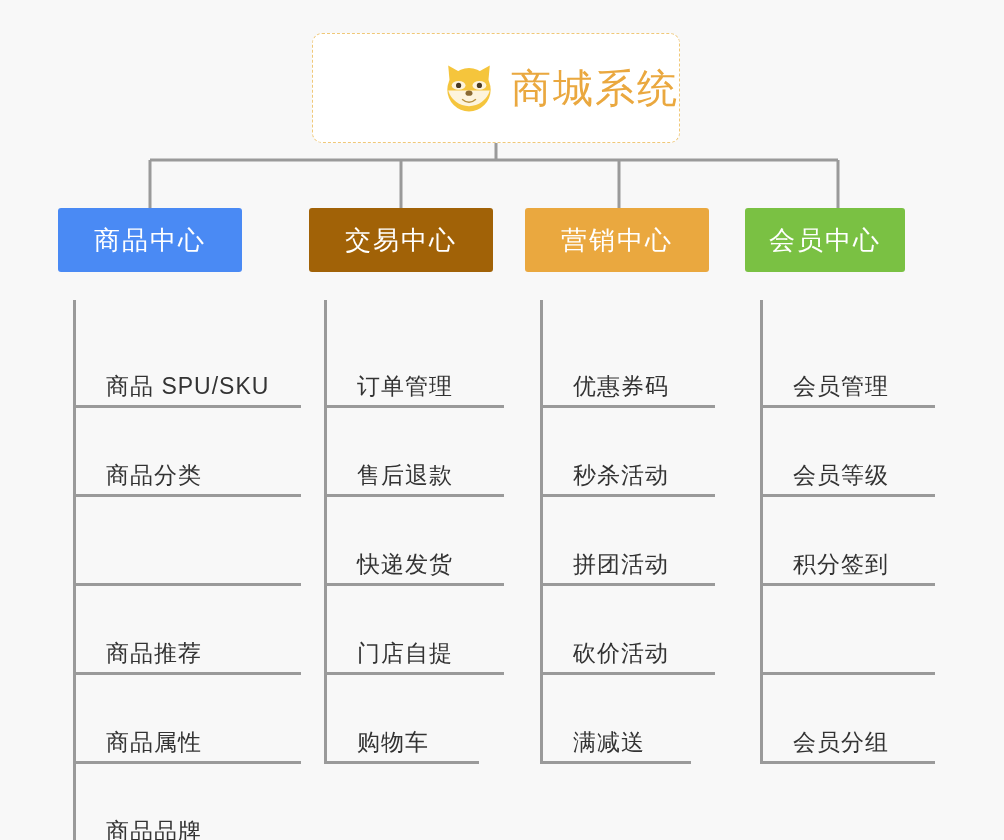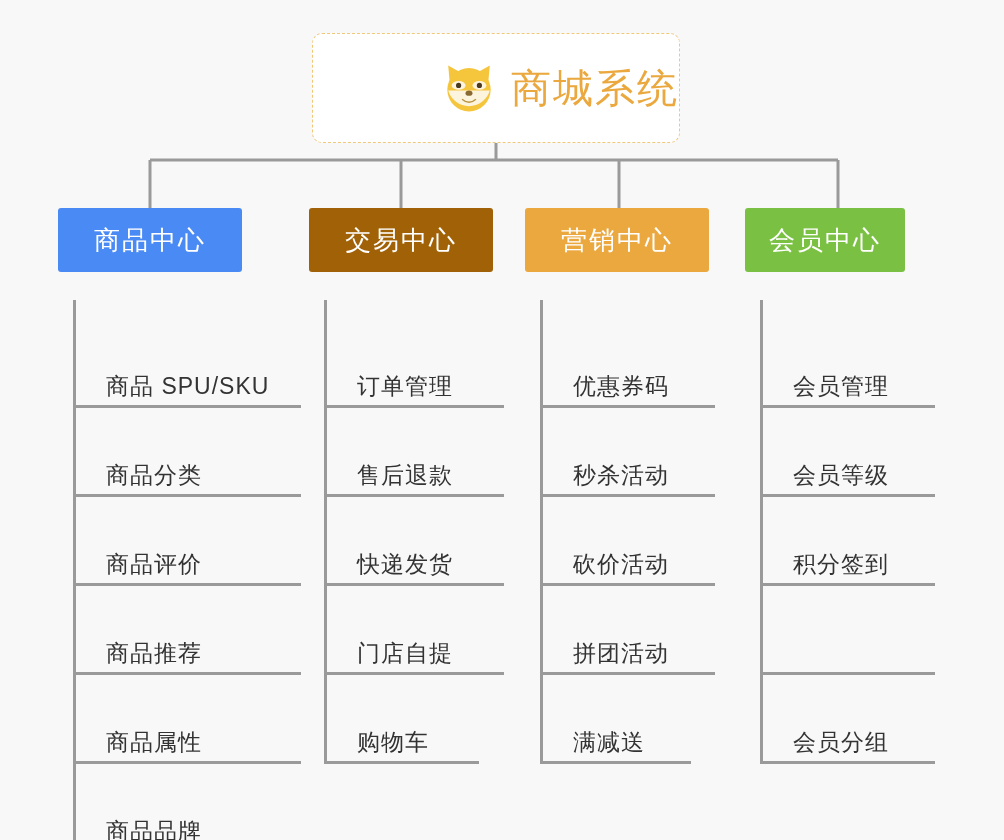--- a/index.html
+++ b/index.html
@@ -176,21 +176,20 @@
     <div class="leaf-stack">
       <div class="leaf">
         <span class="leaf-text">商品 SPU/SKU</span>
         <span class="leaf-rule"></span>
       </div>
       <div class="leaf">
         <span class="leaf-text">商品分类</span>
         <span class="leaf-rule"></span>
       </div>
       <div class="leaf">
-        <span class="leaf-text">商品评价</span>
         <span class="leaf-rule"></span>
       </div>
       <div class="leaf">
         <span class="leaf-text">商品推荐</span>
         <span class="leaf-rule"></span>
       </div>
       <div class="leaf">
         <span class="leaf-text">商品属性</span>
         <span class="leaf-rule"></span>
       </div>
@@ -236,25 +235,25 @@
     <div class="leaf-stack">
       <div class="leaf">
         <span class="leaf-text">优惠券码</span>
         <span class="leaf-rule"></span>
       </div>
       <div class="leaf">
         <span class="leaf-text">秒杀活动</span>
         <span class="leaf-rule"></span>
       </div>
       <div class="leaf">
+        <span class="leaf-text">拼团活动</span>
+        <span class="leaf-rule"></span>
+      </div>
+      <div class="leaf">
         <span class="leaf-text">砍价活动</span>
-        <span class="leaf-rule"></span>
-      </div>
-      <div class="leaf">
-        <span class="leaf-text">拼团活动</span>
         <span class="leaf-rule"></span>
       </div>
       <div class="leaf">
         <span class="leaf-text">满减送</span>
         <span class="leaf-rule" style="width:148px;"></span>
       </div>
     </div>
   </div>
 
   <div class="column col-3">

